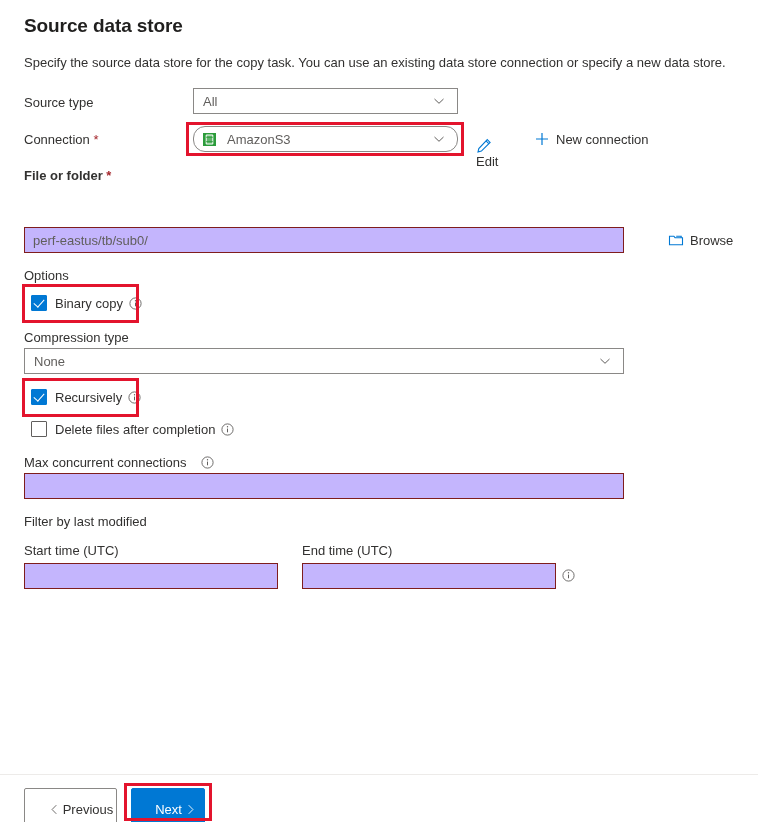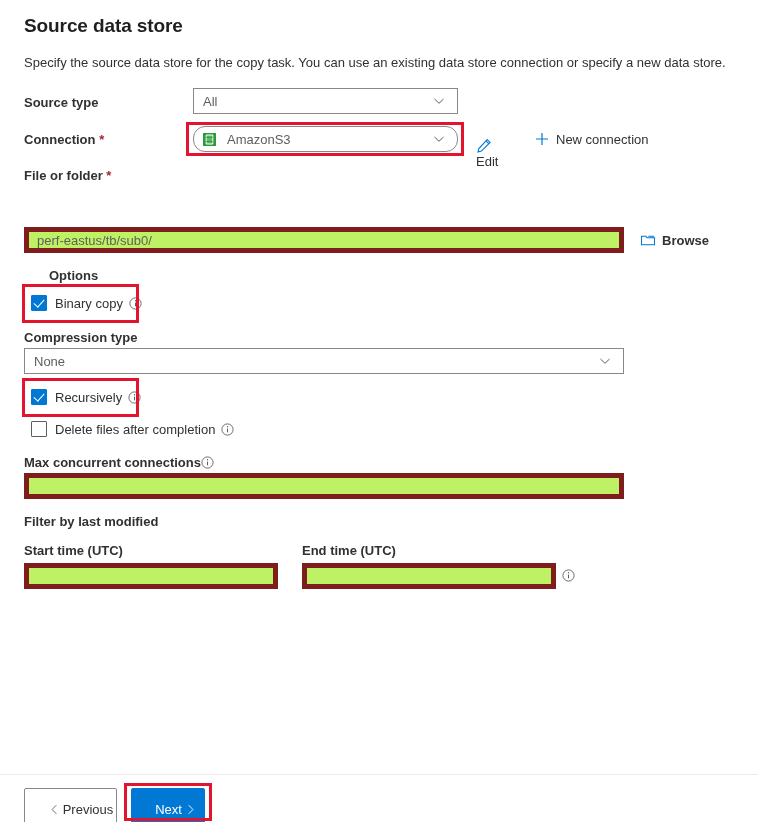--- a/index.html
+++ b/index.html
@@ -40,21 +40,20 @@
     font-size: 13px;
     color: #323130;
     white-space: nowrap;
   }
 
   
   .field-label {
     position: absolute;
     font-size: 13px;
     color: #323130;
-    font-weight: bold;
   }
   .field-label.bold { font-weight: 600; }
   .req-star { color: #a4262c; }
 
   .helper-text {
     position: absolute;
     font-size: 13px;
     color: #323130;
     line-height: 18px;
     width: 600px;
@@ -83,22 +82,22 @@
     width: 12px;
     height: 12px;
     flex: 0 0 auto;
     margin-left: 4px;
   }
   .chev svg { display: block; }
 
   
   .textbox {
     position: absolute;
-    border: 5px solid #7f1d1d;
-    background: #bef264;
+    border: 1px solid #7f1d1d;
+    background: #c4b5fd;
     height: 26px;
     display: flex;
     align-items: center;
     padding: 0 8px;
     font-size: 13px;
     color: #605e5c;
     cursor: text;
   }
   .textbox.empty { color: #a19f9d; }
 
@@ -288,31 +287,31 @@
   <div class="field-label bold" style="left:24px; top:168px;">
     <span>File or folder</span>
     <span class="req-star">*</span>
   </div>
 
 
   <div class="textbox" style="left:24px; top:227px; width:600px;">
     <span>perf-eastus/tb/sub0/</span>
   </div>
 
-  <div class="cmd-link" style="left:640px; top:232px;font-weight:bold;">
+  <div class="cmd-link" style="left:668px; top:232px;">
     <span class="cmd-ico">
       <svg viewBox="0 0 16 16" width="16" height="16">
         <path d="M1.5 4.2 h4.4 l1.1 1.5 h7.5 v7.1 h-13 z" fill="none" stroke="#0078d4" stroke-width="1.1"></path>
         <path d="M8.2 4.2 h5.0 v1.5" fill="none" stroke="#0078d4" stroke-width="1.1"></path>
       </svg>
     </span>
     <span>Browse</span>
   </div>
 
-  <div class="field-label" style="left:24px; top:268px;margin-left:25px;">Options</div>
+  <div class="field-label" style="left:24px; top:268px;">Options</div>
 
   <div class="cbrow" style="left:31px; top:295px;">
     <span class="cbox checked"></span>
     <span class="cb-label">Binary copy</span>
     <span class="info-ico" style="margin-left:6px;">
       <svg viewBox="0 0 13 13" width="13" height="13">
         <circle cx="6.5" cy="6.5" r="5.6" fill="none" stroke="#605e5c" stroke-width="0.9"></circle>
         <path d="M6.5 5.6 V9.3" stroke="#605e5c" stroke-width="1"></path>
         <circle cx="6.5" cy="3.7" r="0.7" fill="#605e5c"></circle>
       </svg>

